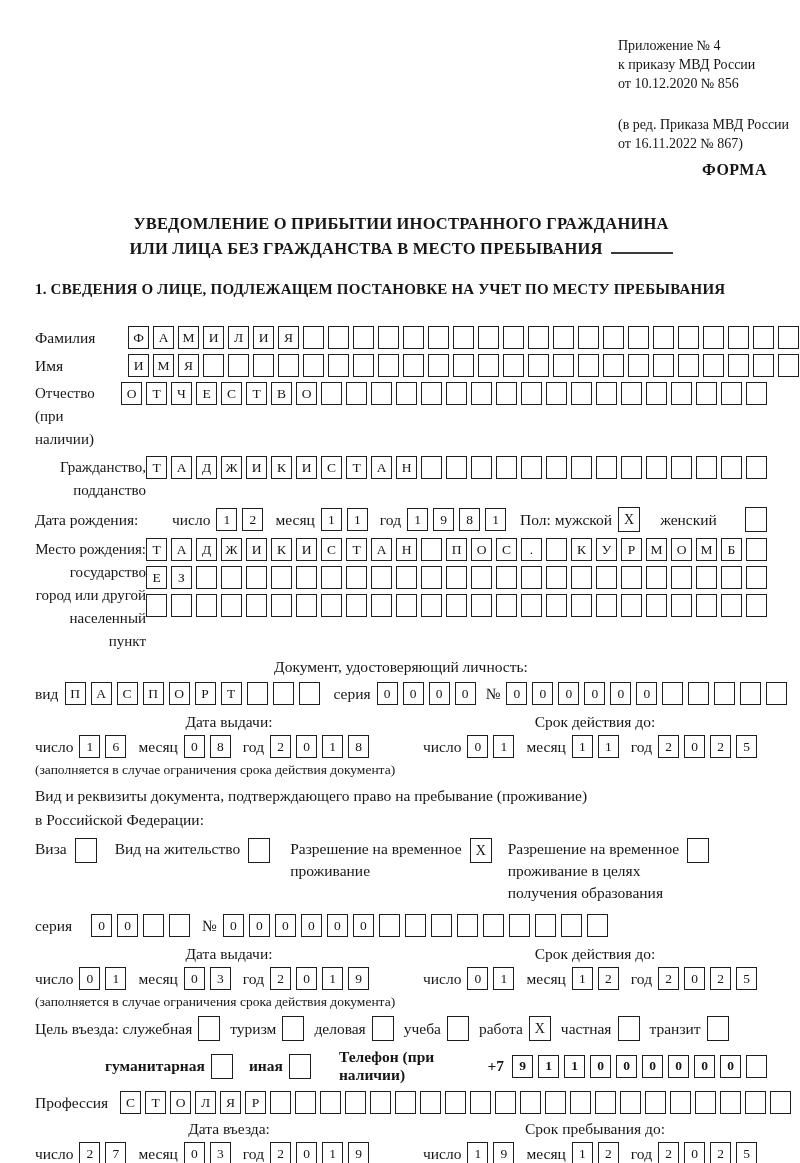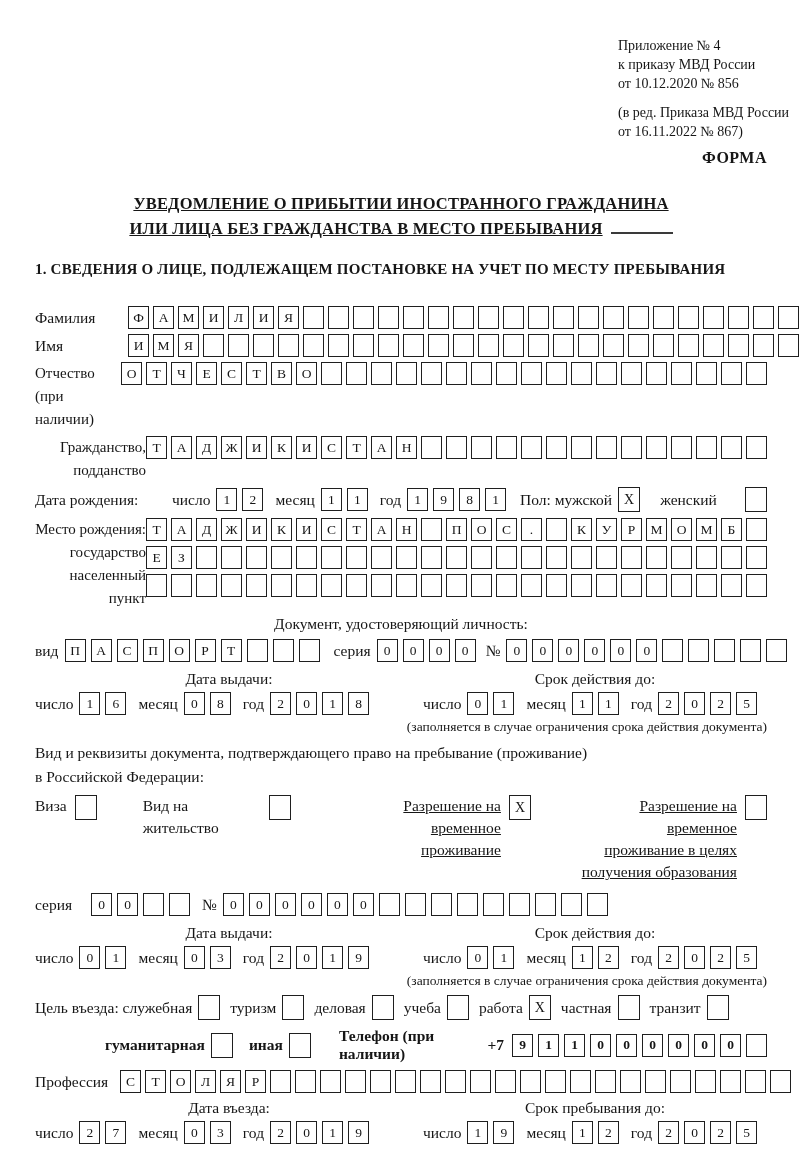--- a/index.html
+++ b/index.html
@@ -6,24 +6,24 @@
   body{
     width:800px;height:1163px;
     font-family:"Liberation Serif","DejaVu Serif",serif;
     color:#161616;
     overflow:hidden;
   }
   .page{padding:36px 33px 0 35px;box-sizing:border-box;width:800px;}
 
   
   .annex{margin-left:583px;font-size:14px;line-height:19px;white-space:nowrap;}
-  .annex .gap{margin-top:10px;font-family:Liberation Serif, serif;}
+  .annex .gap{margin-top:22px;font-family:Liberation Serif, serif;}
   .forma{ text-align:right;font-weight:bold;font-size:16px;margin-top:8px;letter-spacing:0.5px;}
 
-  .title{text-align:center;font-weight:bold;font-size:16.5px;line-height:25px;margin-top:24px;letter-spacing:0.2px;text-decoration:underline;}
+  .title{text-align:center;font-weight:bold;font-size:16.5px;line-height:25px;margin-top:32px;letter-spacing:0.2px;}
   .title .underline{display:inline-block;width:62px;border-bottom:2.5px solid #3a3a3a;height:13px;margin-left:8px;}
 
   .section-h{font-weight:bold;font-size:15px;margin-top:20px;margin-bottom:28px;letter-spacing:0.2px;}
 
   
   .frow{display:flex;align-items:flex-start;margin-bottom:5px;}
   .flabel{font-size:15.5px;line-height:23px;flex-shrink:0;}
   .lab2{font-size:15px;line-height:23px;}
   .cells{display:flex;gap:4px;flex-wrap:nowrap;}
   .cell{width:19px;height:21px;border:1.6px solid #1f1f1f;display:flex;align-items:center;justify-content:center;
@@ -37,32 +37,32 @@
   .dhead{display:flex;font-size:15.5px;margin-bottom:4px;}
   .dhead .h-left{width:388px;text-align:center;}
   .dhead .h-right{flex:1;text-align:center;}
   .daterow{display:flex;align-items:center;margin-bottom:3px;}
   .daterow .half-l{width:388px;display:flex;align-items:center;}
   .daterow .half-r{flex:1;display:flex;align-items:center;}
   .dg{display:flex;align-items:center;}
   .dlabel{font-size:15.5px;margin-right:6px;}
   .ml{margin-left:12px;}
   .dcells{gap:5px;}
-  .note-r{font-size:13.5px;text-align:right;line-height:17px;margin-bottom:6px;}
+  .note-r{font-size:13.5px;text-align:left;line-height:17px;margin-bottom:6px;}
 
   .plain{font-size:15.5px;line-height:24px;}
 
   
   .box{width:20px;height:23px;border:1.6px solid #1f1f1f;display:inline-flex;align-items:center;justify-content:center;
        font-size:14px;flex-shrink:0;background:#fff;vertical-align:middle;}
 
-  .opts{display:flex;align-items:flex-start;margin-top:6px;margin-bottom:10px;gap:28px;}
+  .opts{display:flex;align-items:flex-start;margin-top:6px;margin-bottom:10px;}
   .opt{display:flex;align-items:flex-start;font-size:15.5px;line-height:22px;}
   .opt .box{margin-left:8px;}
-  .opt-center{text-align:right;text-decoration:underline;}
+  .opt-center{text-align:left;}
   .doc-center{text-align:center;font-weight:normal;font-size:15.5px;margin:2px 0 6px 0;}
 
   .purp{display:flex;align-items:center;font-size:15.5px;margin-bottom:7px;}
   .purp .box{margin-left:6px;margin-right:10px;}
   .indent70{padding-left:70px;font-weight:bold;}
 </style>
 </head>
 <body>
 
 <div class="page">
@@ -242,20 +242,21 @@
     <span class="dlabel" style="margin-left:14px;">Пол: мужской</span>
     <span class="box">X</span>
     <span class="dlabel" style="margin-left:20px;">женский</span>
     <span class="box" style="margin-left:22px;"></span>
   </div>
 
   <div class="frow">
     <div class="lw-137">
       <div class="lab2">Место рождения:</div>
       <div class="lab2">государство</div>
+      <div class="lab2">город или другой</div>
       <div class="lab2">населенный пункт</div>
     </div>
     <div class="rowstack">
       <div class="cells">
           <span class="cell">Т</span>
           <span class="cell">А</span>
           <span class="cell">Д</span>
           <span class="cell">Ж</span>
           <span class="cell">И</span>
           <span class="cell">К</span>

